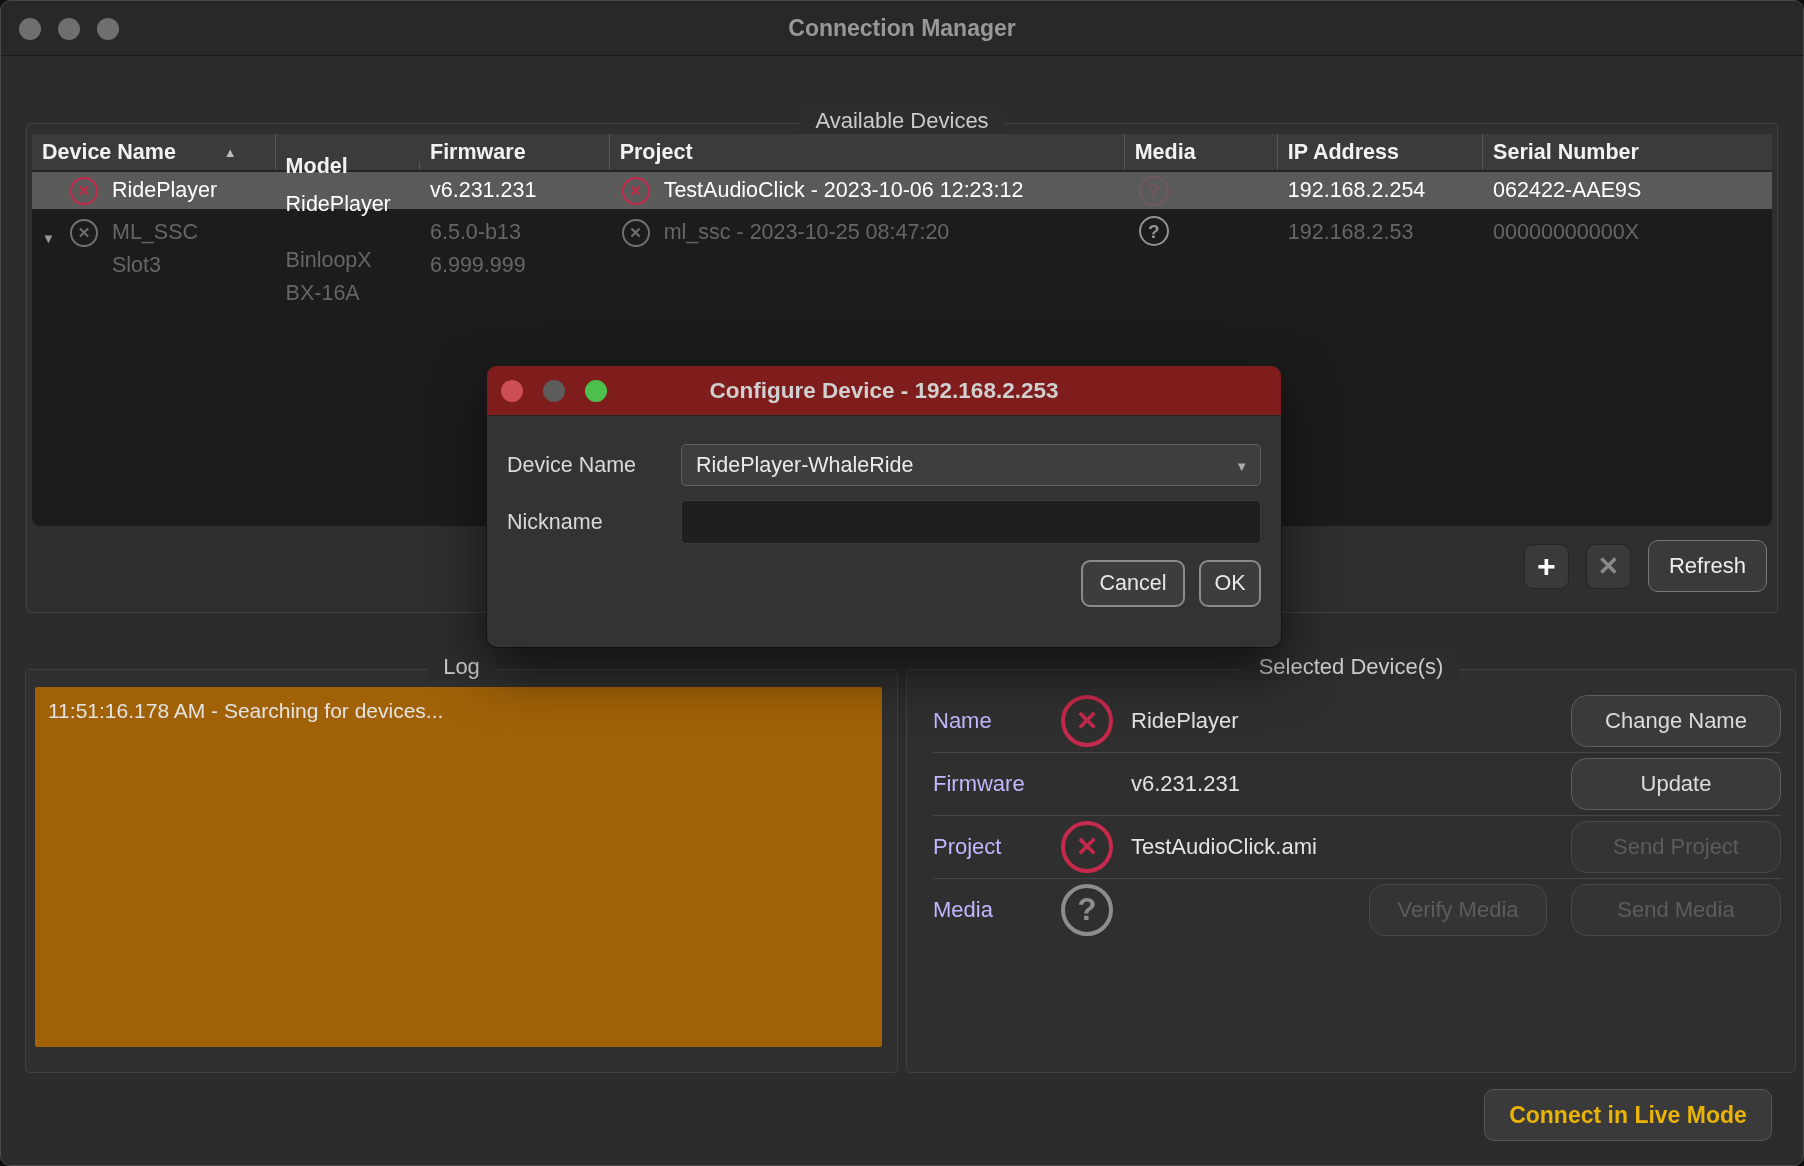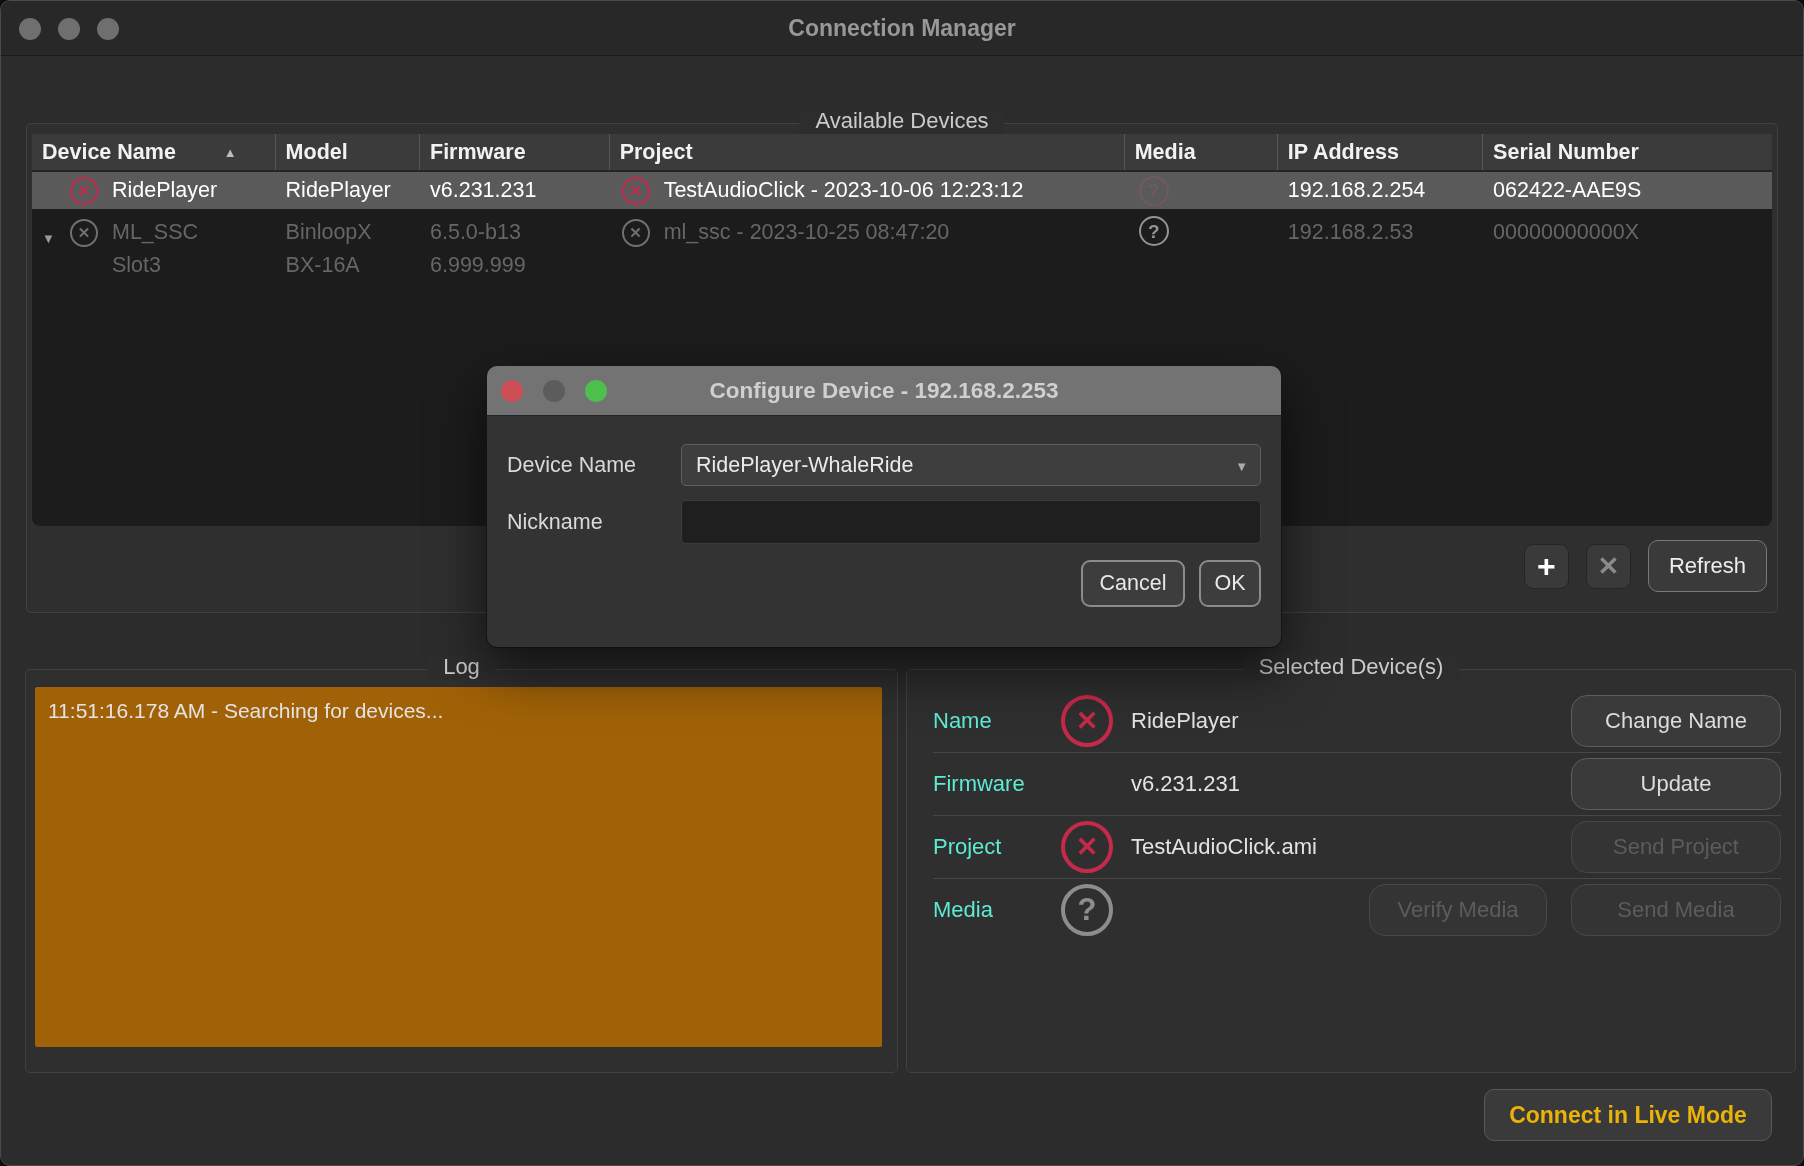--- a/index.html
+++ b/index.html
@@ -22,21 +22,21 @@
 
   .devices-group { left:25px; top:122px; width:1752px; height:490px; }
 
   
   .table { position:absolute; left:5px; top:10px; width:1740px; height:392px;
            background:#1c1c1c; border-radius:0 0 8px 8px; overflow:hidden; }
   .thead { display:flex; height:38px; background:#3b3b3b; border-bottom:2px solid #242424; }
   .th { display:flex; align-items:center; padding-left:10px; color:#f2f2f2;
         font-size:21.5px; font-weight:bold; border-right:1px solid #575757; }
   .th:last-child { border-right:none; }
-  .c0{width:14%;} .c1{width:8.3%;} .c2{width:10.9%;} .c3{width:29.6%;}
+  .c0{width:14%;} .c1{width:8.3%;margin-top:28px;} .c2{width:10.9%;} .c3{width:29.6%;}
   .c4{width:8.8%;} .c5{width:11.8%;} .c6{width:16.6%;}
   .sort-arrow { margin-left:auto; margin-right:38px; font-size:13px; color:#bdbdbd; }
 
   .trow { display:flex; font-size:21.5px; }
   .row-selected { height:37px; background:#5a5a5a; color:#ffffff; align-items:center; }
   .row-dim { height:72px; color:#666666; padding-top:3px; }
   .cell { display:flex; align-items:center; padding-left:10px; }
   .row-dim .cell { align-items:flex-start; padding-top:4px; line-height:33px; }
   .cell-2line { flex-direction:column; align-items:flex-start; }
 
@@ -66,21 +66,21 @@
             display:flex; align-items:center; justify-content:center; font-weight:bold; }
   .add-btn { color:#fdfdfd; font-size:32px; }
   .remove-btn { color:#8a8a8a; font-size:26px; }
   .refresh-btn { height:52px; padding:0 20px; background:#3a3a3a; border:1px solid #787878;
             border-radius:10px; color:#ededed; font-size:22px; display:flex; align-items:center; }
 
   
   .dialog { position:absolute; left:486px; top:365px; width:794px; height:281px;
             background:#333333; border-radius:10px; z-index:50;
             box-shadow:0 22px 55px rgba(0,0,0,0.65), 0 0 0 1px #1d1d1d; }
-  .dialog-titlebar { position:relative; height:50px; background:#737373;
+  .dialog-titlebar { position:relative; height:50px; background:#7f1d1d;
             border-radius:10px 10px 0 0; border-bottom:1px solid #242424; }
   .dialog-title { position:absolute; left:0; right:0; top:0; height:50px; line-height:50px;
             text-align:center; color:#d0d0d0; font-size:22.5px; font-weight:bold; }
   .dlg-dots { position:absolute; left:14px; top:14px; display:flex; gap:20px; }
   .dlg-dot { width:22px; height:22px; border-radius:50%; }
   .dlg-red { background:#ce4e57; } .dlg-grey { background:#5c5c5c; } .dlg-green { background:#4dbf4d; }
   .dialog-body { padding:28px 20px 0 20px; }
   .form-row { display:flex; align-items:center; margin-bottom:14px; }
   .form-label { width:174px; color:#d9d9d9; font-size:21.5px; }
   .dd { position:relative; width:580px; height:42px; background:#3e3e3e; border:1px solid #5f5f5f;
@@ -97,21 +97,21 @@
   
   .log-group { left:24px; top:668px; width:873px; height:404px; }
   .log-box { position:absolute; left:9px; top:17px; width:847px; height:360px;
              background:#a16207; border-radius:2px; padding:7px 13px;
              color:#e3e3e3; font-size:21px; line-height:33px; }
 
   
   .selected-group { left:905px; top:668px; width:890px; height:404px; }
   .sel-inner { position:absolute; left:26px; right:14px; top:20px; }
   .srow { display:flex; align-items:center; height:62px; }
-  .slabel { width:126px; color:#5eead4; font-size:22px; }
+  .slabel { width:126px; color:#c4b5fd; font-size:22px; }
   .sicon-slot { width:56px; margin-right:16px; display:flex; justify-content:center; }
   .big-icon { width:52px; height:52px; border-radius:50%; border:4px solid;
         display:flex; align-items:center; justify-content:center; font-weight:bold; }
   .big-red { color:#c5294b; border-color:#c5294b; font-size:27px; }
   .big-q { color:#8d8d8d; border-color:#8d8d8d; font-size:31px; }
   .svalue { color:#e3e3e3; font-size:22px; }
   .sdivider { height:1px; background:#474747; }
   .side-btn { margin-left:auto; width:210px; height:52px; background:#3a3a3a;
         border:1px solid #5d5d5d; border-radius:16px; color:#dcdcdc; font-size:22px;
         display:flex; align-items:center; justify-content:center; }

